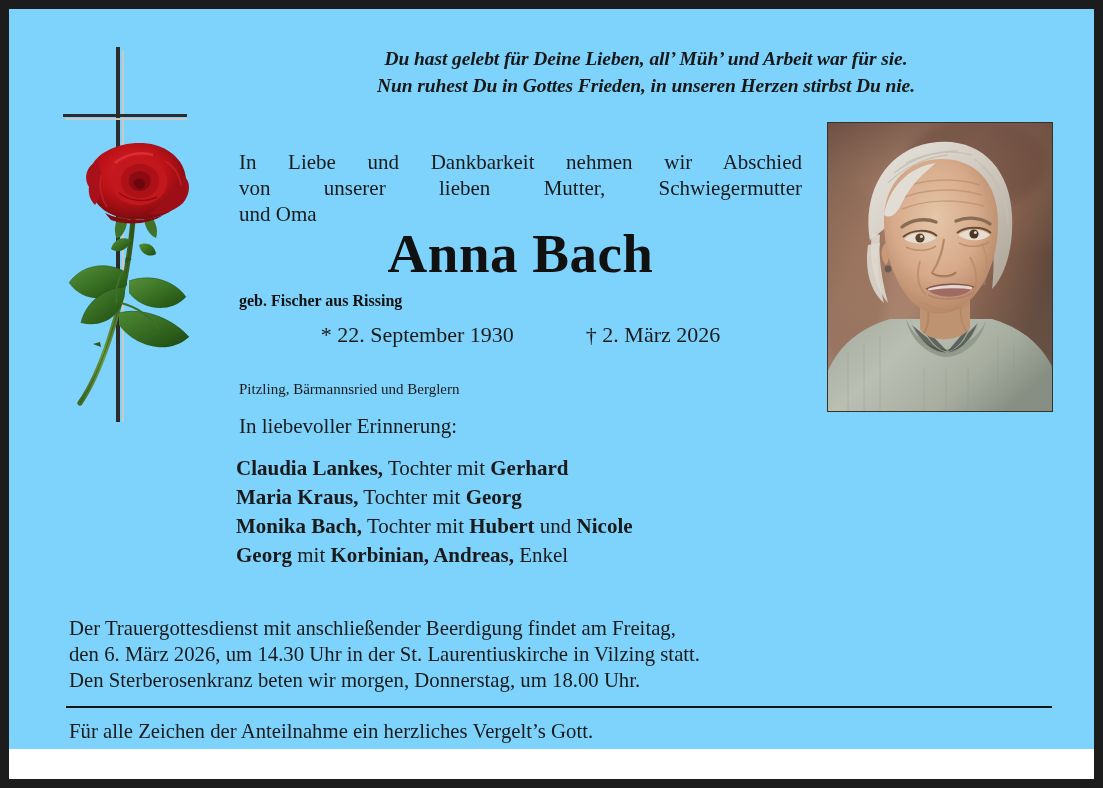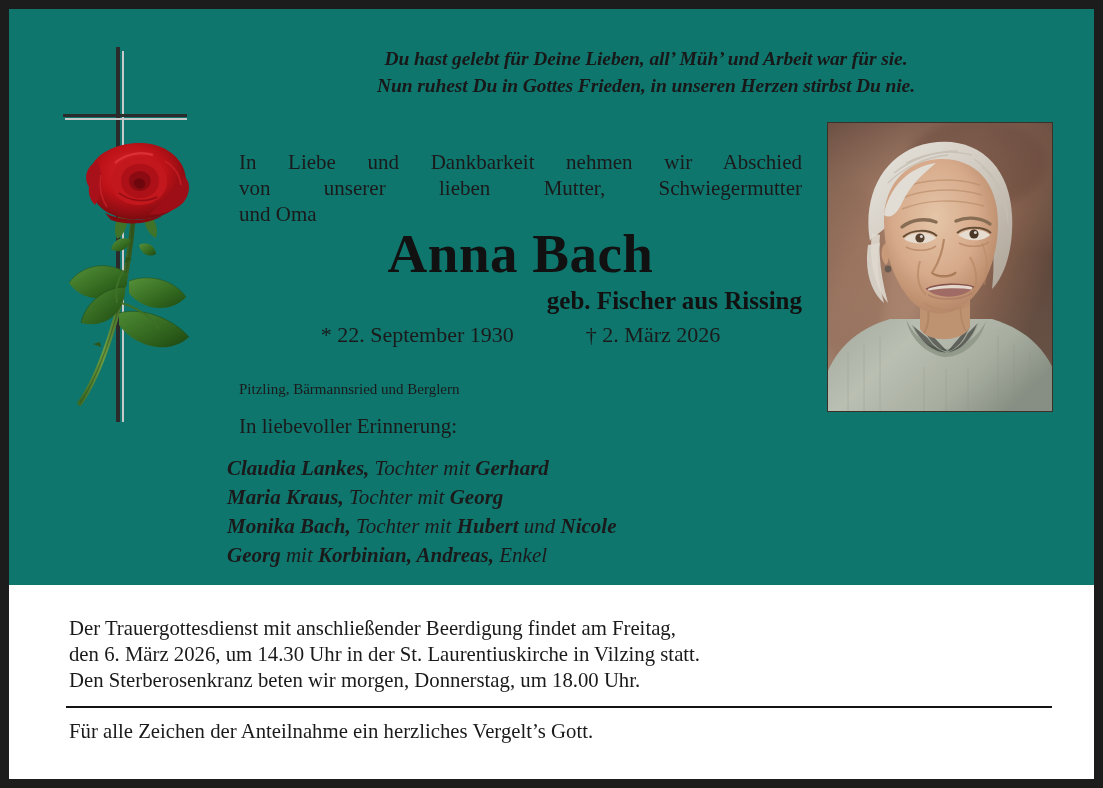--- a/index.html
+++ b/index.html
@@ -22,22 +22,22 @@
     width: 1103px;
     height: 788px;
     box-sizing: border-box;
     border: 9px solid #1c1c1c;
     background: #ffffff;
   }
   #sheet {
     position: absolute;
     left: 0; top: 0;
     width: 1085px;
-    height: 576px;
-    background: #0f766e;
+    height: 740px;
+    background: #7dd3fc;
   }
 
   
   #ornament {
     position: absolute;
     left: 46px;
     top: 26px;
     width: 180px;
     height: 390px;
   }
@@ -136,23 +136,23 @@
     letter-spacing: 0.5px;
     color: #111111;
     margin-top: 10px;
   }
 
   #maiden {
     position: absolute;
     left: 230px;
     top: 278px;
     width: 563px;
-    text-align: right;
+    text-align: left;
     font-weight: bold;
-    font-size: 25px;
+    font-size: 16px;
     line-height: 27px;
     color: #111111;
   }
 
   #dates {
     position: absolute;
     left: 230px;
     top: 312px;
     width: 563px;
     font-size: 22px;
@@ -178,27 +178,26 @@
     left: 230px;
     top: 404px;
     width: 600px;
     font-size: 21px;
     line-height: 27px;
     color: #1a1a1a;
   }
 
   #family {
     position: absolute;
-    left: 218px;
+    left: 227px;
     top: 445px;
     width: 600px;
     font-size: 21px;
     line-height: 29px;
     color: #1a1a1a;
-    font-style: italic;
   }
   #family b { font-weight: bold; }
 
   #service {
     position: absolute;
     left: 60px;
     top: 606px;
     width: 990px;
     font-size: 21.5px;
     line-height: 26px;

